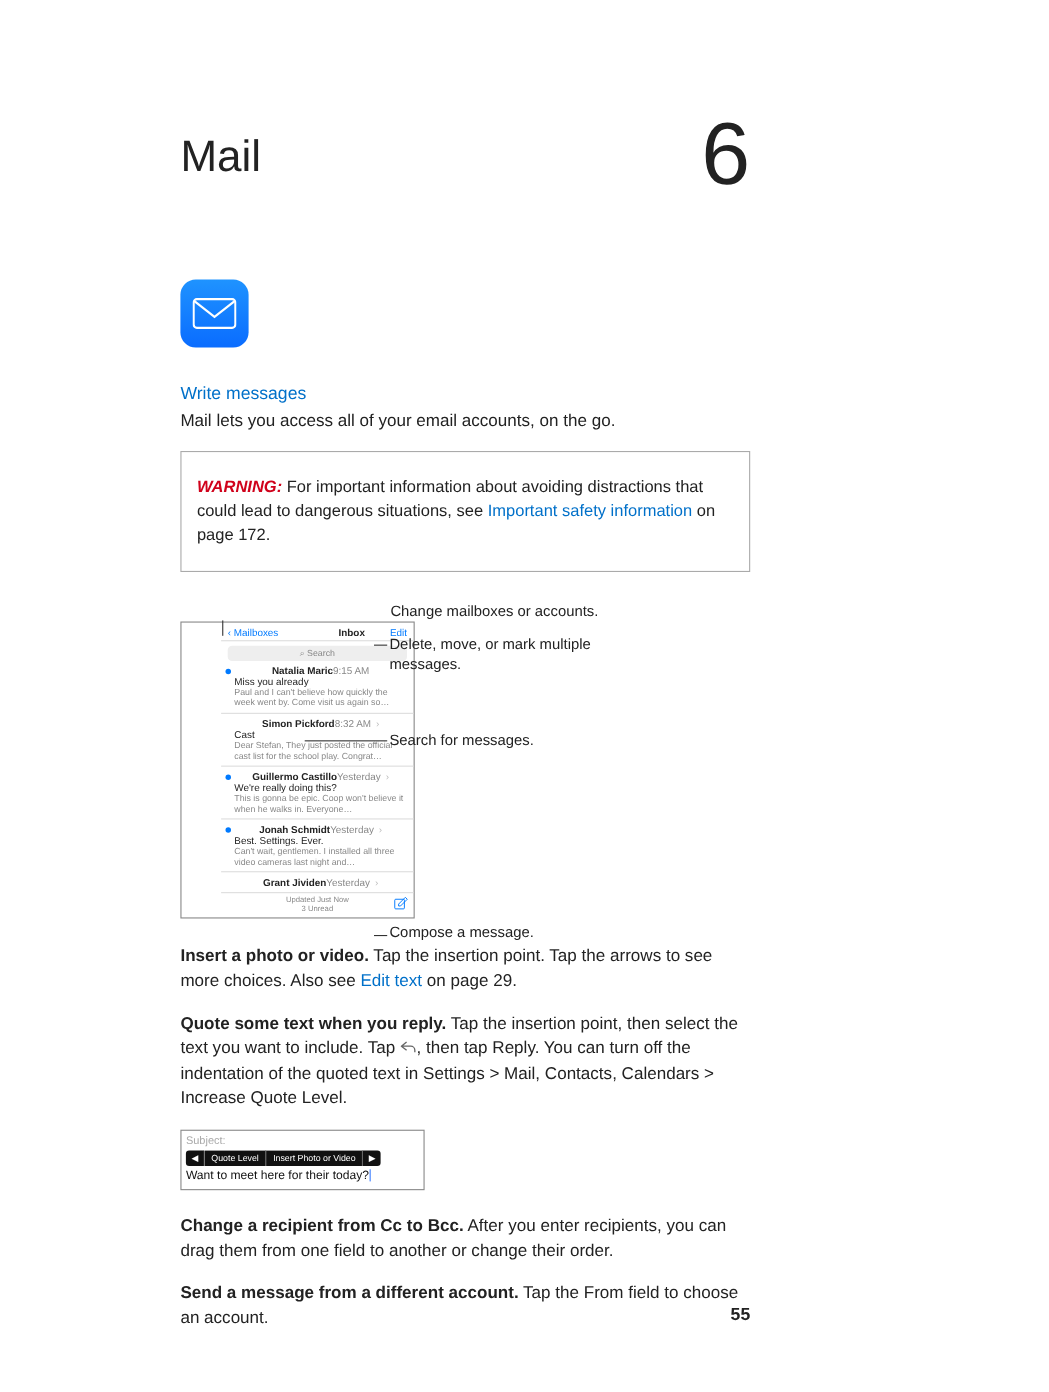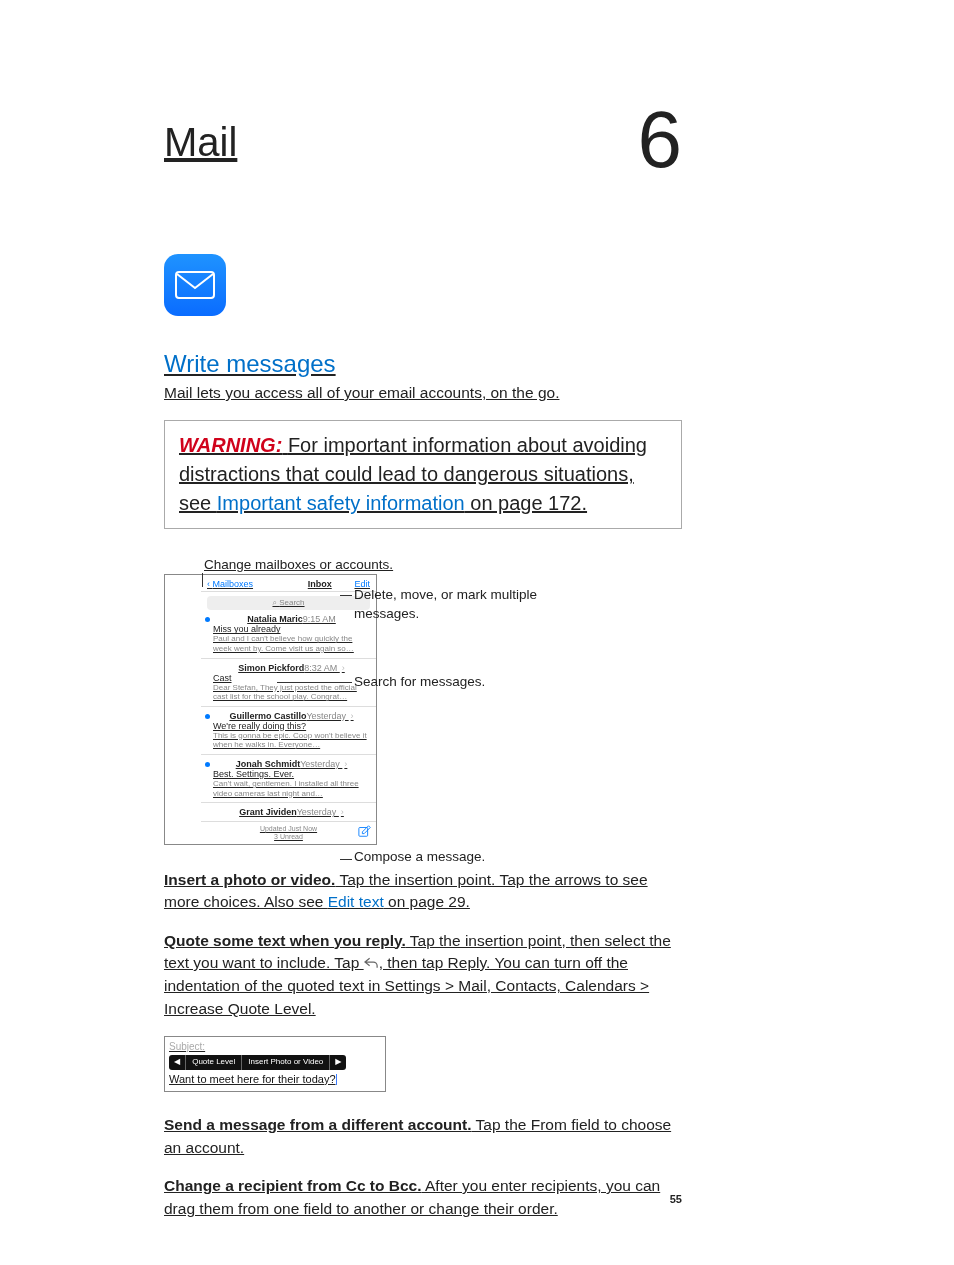--- a/index.html
+++ b/index.html
@@ -17,21 +17,20 @@
     color: var(--text);
     font-family: "Helvetica Neue", Helvetica, Arial, sans-serif;
     font-weight: 300;
   }
   .page {
     width: 810px;
     height: 1265px;
     box-sizing: border-box;
     padding: 120px 128px 40px 164px;
     position: relative;
-    text-decoration: underline;
   }
   h1.chapter-title {
     font-size: 40px;
     font-weight: 400;
     margin: 0;
     line-height: 1.1;
   }
   .chapter-num {
     position: absolute;
     top: 100px;
@@ -53,32 +52,32 @@
     top: 50%; left: 50%;
     transform: translate(-50%, -50%);
     width: 40px; height: 28px;
     fill: none;
     stroke: #fff;
     stroke-width: 2;
   }
   h2.section-title {
     color: var(--blue);
     font-weight: 400;
-    font-size: 24px;
+    font-size: 16px;
     margin: 34px 0 4px 0;
   }
   .body-text {
     font-size: 15.5px;
     line-height: 1.45;
     margin: 0 0 16px 0;
   }
   .warning-box {
     border: 1px solid #aaa;
-    padding: 10px 14px;
-    font-size: 20px;
+    padding: 21px 14px;
+    font-size: 15px;
     line-height: 1.45;
     margin-bottom: 28px;
   }
   .warning-label {
     color: #d0021b;
     font-style: italic;
     font-weight: 600;
   }
   .link { color: var(--blue); }
   b { font-weight: 600; }
@@ -87,20 +86,21 @@
   .figure-wrap {
     position: relative;
     width: 380px;
     margin-bottom: 24px;
     font-size: 14px;
   }
   .callout-top {
     font-size: 13.5px;
     margin-left: 40px;
     margin-bottom: 2px;
+    text-align: right;
   }
   .callout-top-line {
     position: absolute;
     left: 38px;
     top: 16px;
     width: 1px;
     height: 14px;
     background: #333;
   }
   .phone {
@@ -207,21 +207,21 @@
   }
   .menu-bar div:first-child { border-radius: 3px 0 0 3px; padding: 2px 5px; }
   .menu-bar div:last-child  { border-radius: 0 3px 3px 0; border-right: none; padding: 2px 5px; }
   .menu-fig .typed { color: #111; font-size: 11px; }
   .menu-fig .cursor { display: inline-block; width: 1px; height: 11px; background: #3a7cff; vertical-align: -2px; }
 
   .page-num {
     position: absolute;
     right: 128px;
     bottom: 60px;
-    font-size: 11px;
+    font-size: 16px;
     font-weight: 600;
     padding-left: 36px;
   }
   .reply-icon {
     display: inline-block;
     vertical-align: -1px;
   }
   .reply-icon svg {
     width: 15px; height: 12px;
     stroke: #666; fill: none; stroke-width: 1.3;
@@ -346,21 +346,21 @@
     <div class="menu-bar">
       <div>◀</div>
       <div>Quote Level</div>
       <div>Insert Photo or Video</div>
       <div>▶</div>
     </div>
     <div class="typed"><span>Want to meet here for their today?</span><span class="cursor"></span></div>
   </div>
 
   <p class="body-text">
+    <b>Change a recipient from Cc to Bcc.</b><span> After you enter recipients, you can drag them from one field to another or change their order.</span>
+  </p>
+
+  <p class="body-text">
     <b>Send a message from a different account.</b><span> Tap the From field to choose an account.</span>
   </p>
 
-  <p class="body-text">
-    <b>Change a recipient from Cc to Bcc.</b><span> After you enter recipients, you can drag them from one field to another or change their order.</span>
-  </p>
-
   <div class="page-num">55</div>
 </div>
 
 </body></html>

